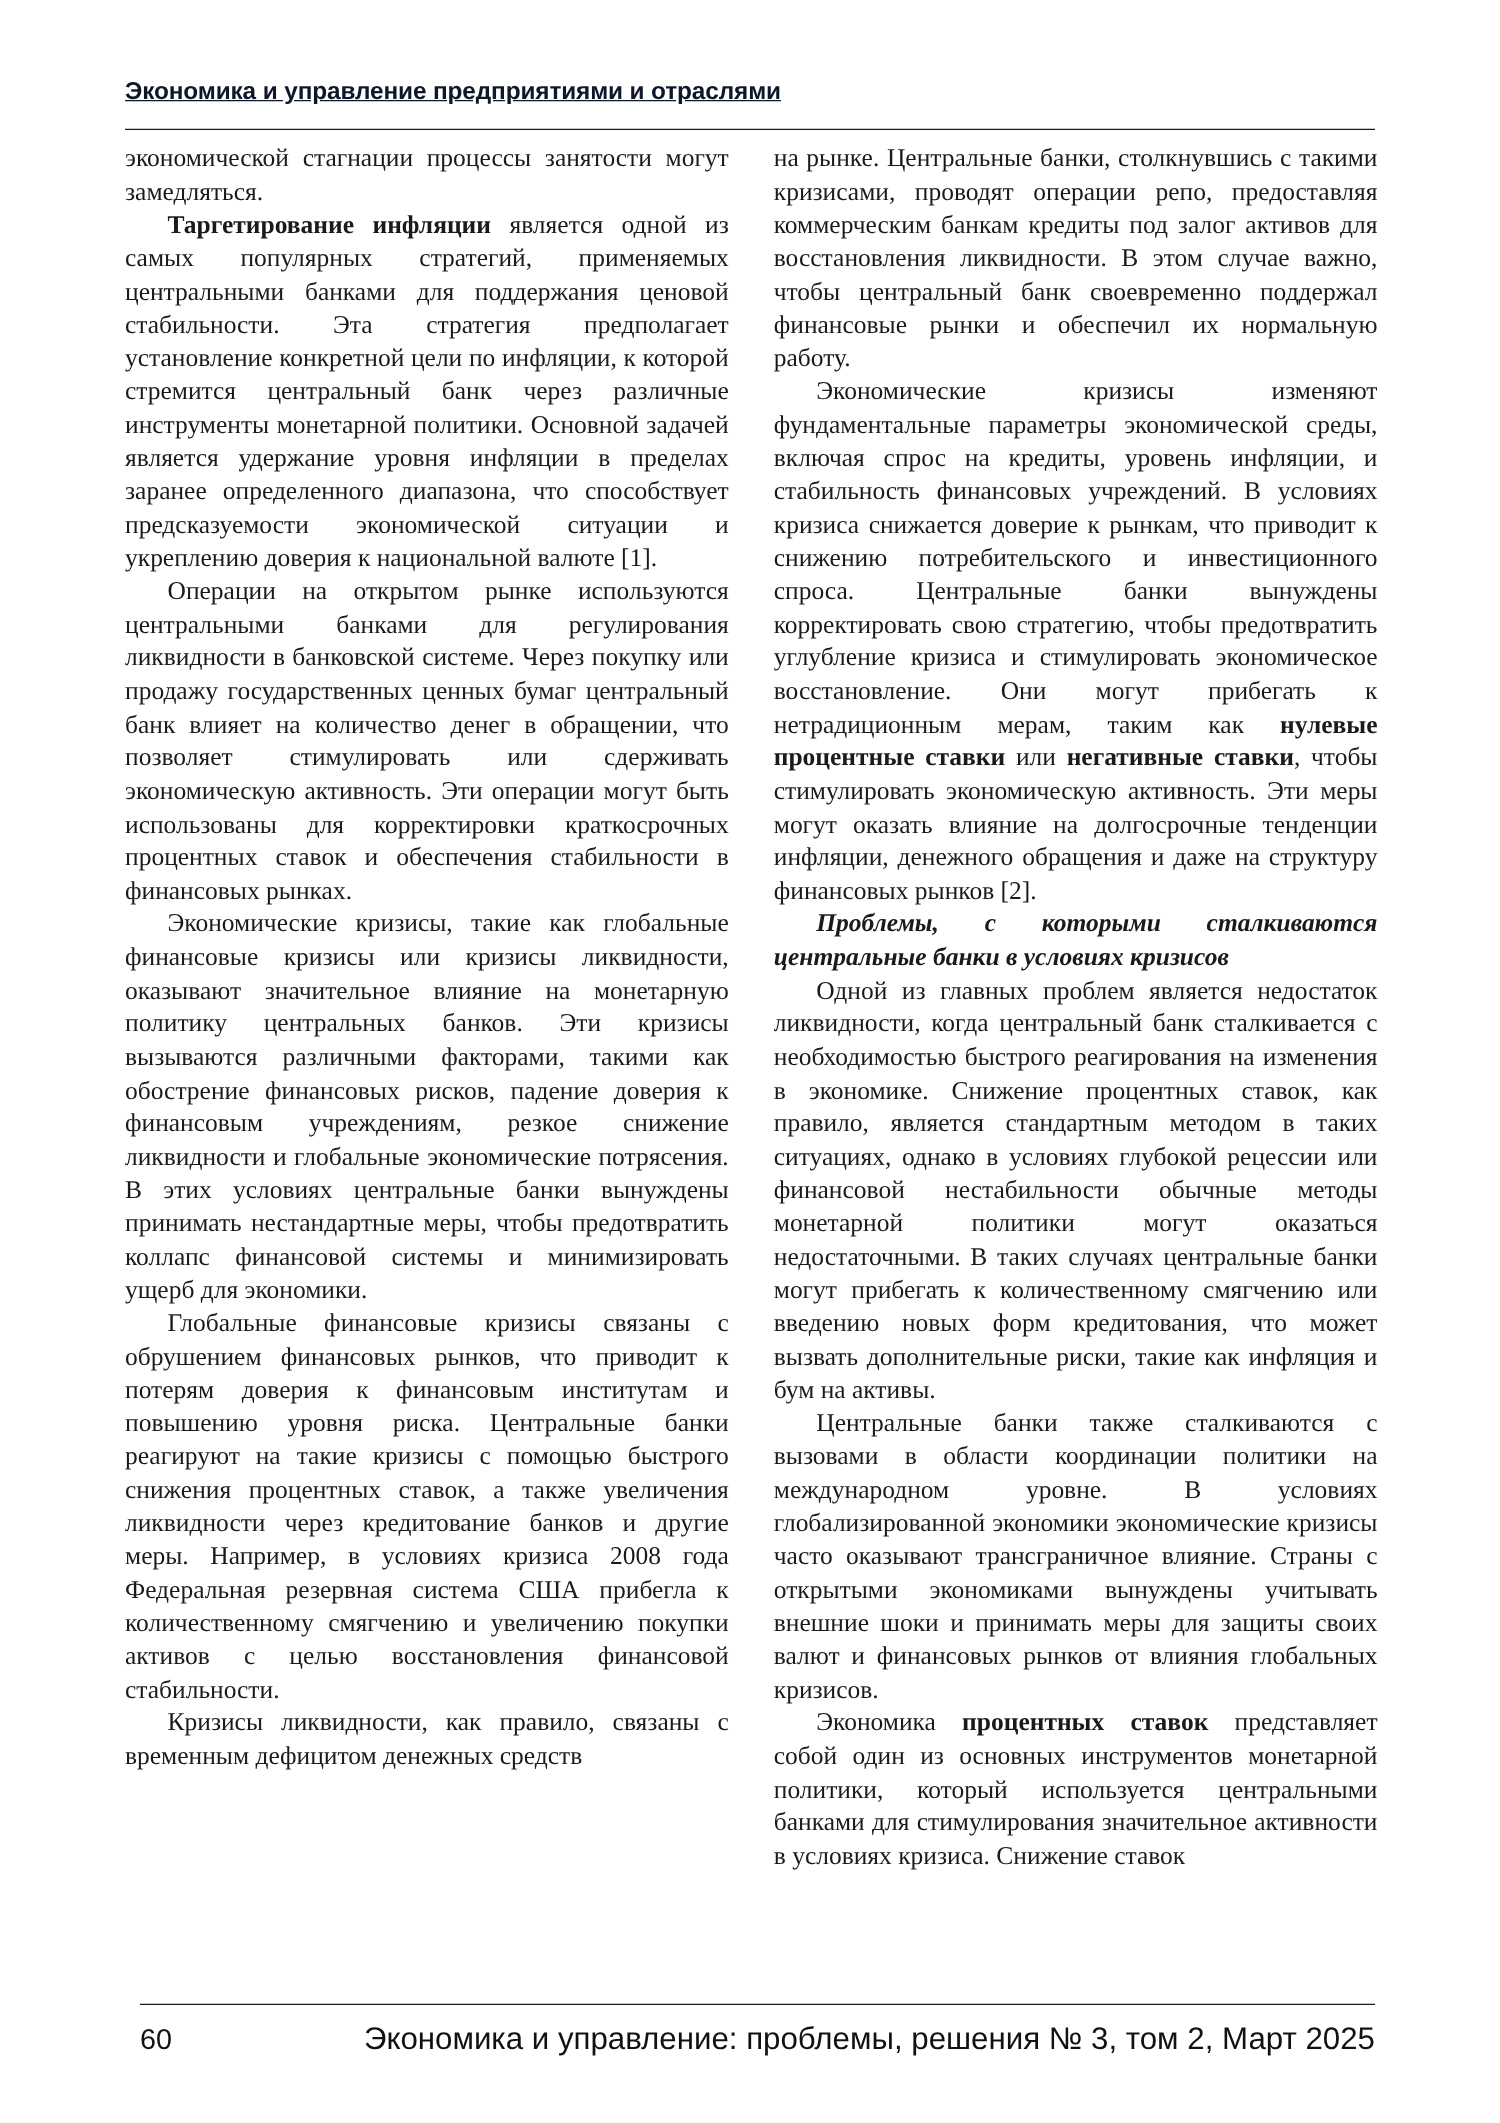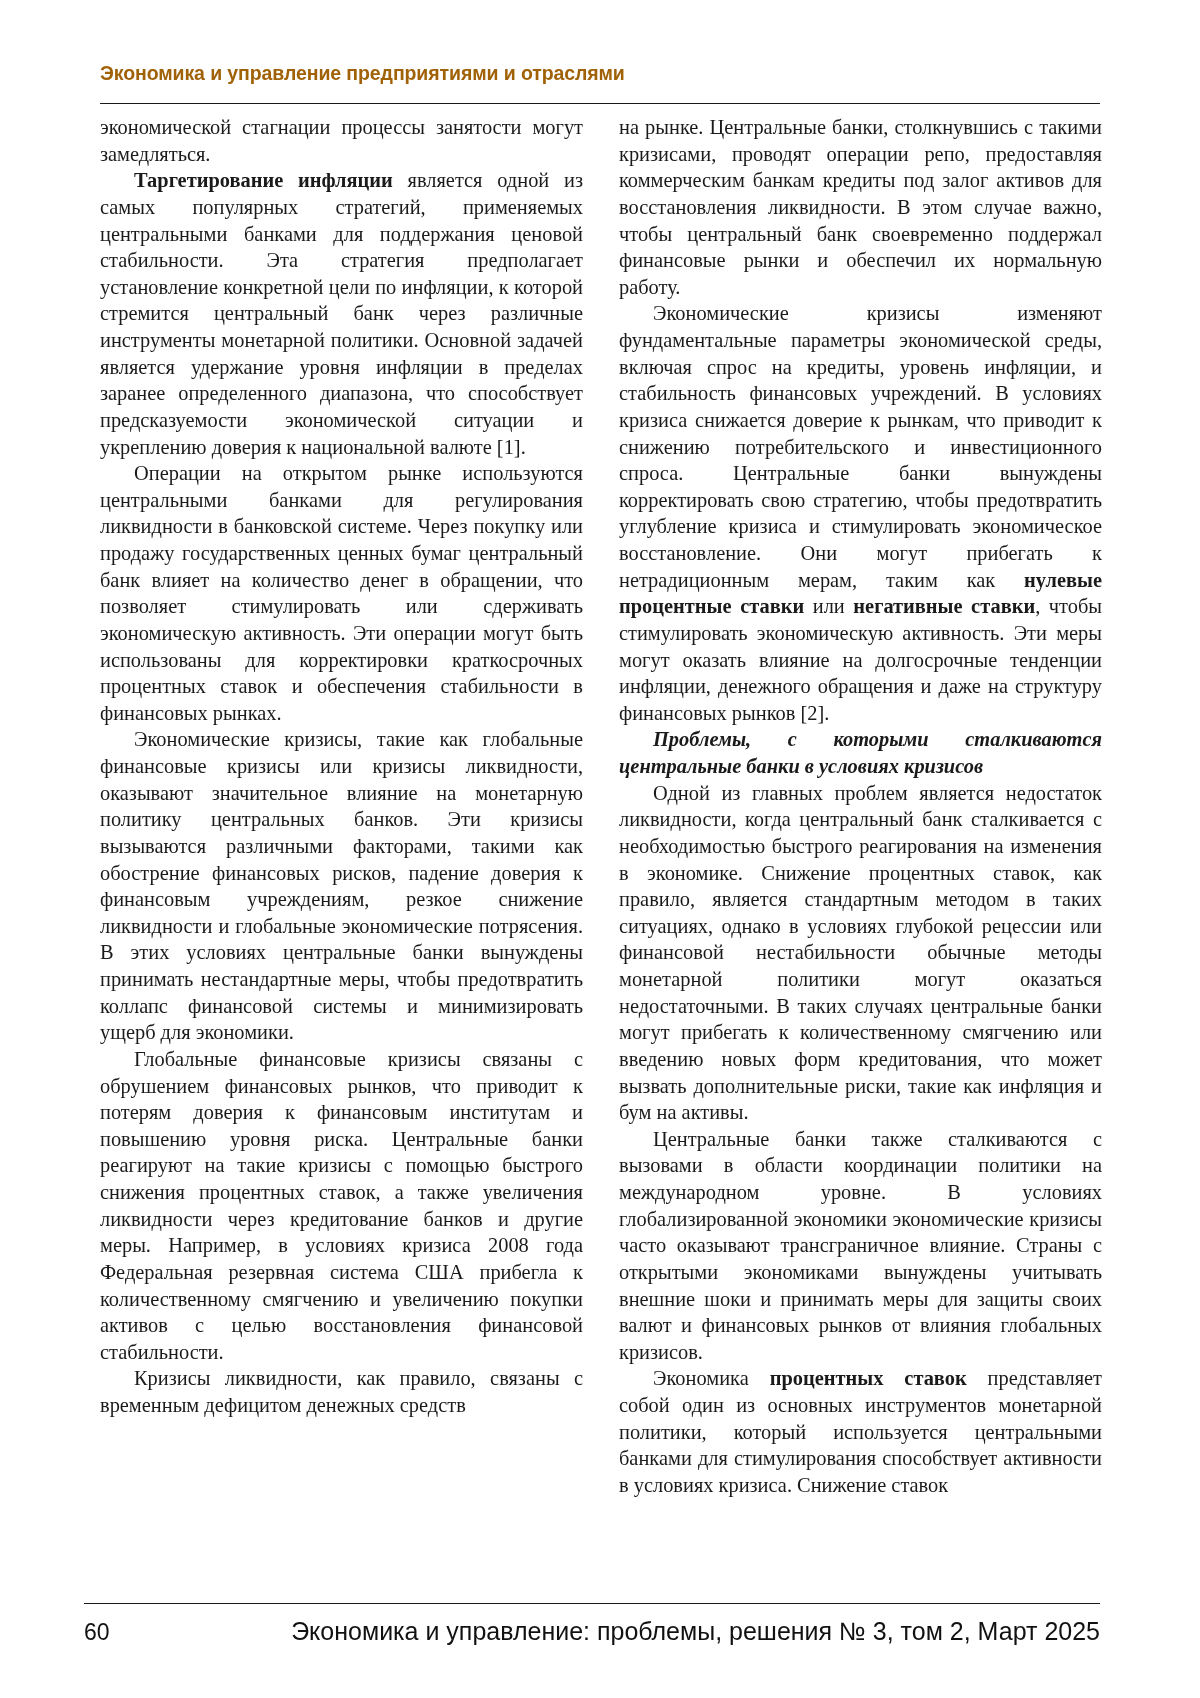--- a/index.html
+++ b/index.html
@@ -23,22 +23,23 @@
     left: 100px;
     right: 100px;
     top: 62px;
     bottom: 60px;
   }
   .running-head {
     font-family: "Liberation Sans", sans-serif;
     font-weight: bold;
     font-size: 19.5px;
     letter-spacing: -0.1px;
-    color: #a16207;
+    color: #0f172a;
     padding-bottom: 12px;
+    text-decoration: underline;
   }
   .rule-top {
     border-top: 1.6px solid #1a1a1a;
     margin-top: 6px;
   }
   .columns {
     margin-top: 10px;
     display: flex;
     gap: 36px;
     align-items: flex-start;
@@ -60,21 +61,21 @@
   }
   b.run-in {
     font-weight: bold;
   }
   i.run-in-i {
     font-weight: bold;
     font-style: italic;
   }
   .footer {
     position: absolute;
-    left: 84px;
+    left: 112px;
     right: 100px;
     bottom: 52px;
   }
   .rule-bottom {
     border-top: 1.6px solid #1a1a1a;
     margin-bottom: 13px;
   }
   .footer-row {
     display: flex;
     align-items: baseline;
@@ -124,21 +125,21 @@
         <p class="par">на рынке. Центральные банки, столкнувшись с такими кризисами, проводят операции репо, предоставляя коммерческим банкам кредиты под залог активов для восстановления ликвидности. В этом случае важно, чтобы центральный банк своевременно поддержал финансовые рынки и обеспечил их нормальную работу.</p>
 
         <p class="par indent"><span>Экономические кризисы изменяют фундаментальные параметры экономической среды, включая спрос на кредиты, уровень инфляции, и стабильность финансовых учреждений. В условиях кризиса снижается доверие к рынкам, что приводит к снижению потребительского и инвестиционного спроса. Центральные банки вынуждены корректировать свою стратегию, чтобы предотвратить углубление кризиса и стимулировать экономическое восстановление. Они могут прибегать к нетрадиционным мерам, таким как </span><b class="run-in">нулевые процентные ставки</b><span> или </span><b class="run-in">негативные ставки</b><span>, чтобы стимулировать экономическую активность. Эти меры могут оказать влияние на долгосрочные тенденции инфляции, денежного обращения и даже на структуру финансовых рынков [2].</span></p>
 
         <p class="par indent"><i class="run-in-i">Проблемы, с которыми сталкиваются центральные банки в условиях кризисов</i></p>
 
         <p class="par indent">Одной из главных проблем является недостаток ликвидности, когда центральный банк сталкивается с необходимостью быстрого реагирования на изменения в экономике. Снижение процентных ставок, как правило, является стандартным методом в таких ситуациях, однако в условиях глубокой рецессии или финансовой нестабильности обычные методы монетарной политики могут оказаться недостаточными. В таких случаях центральные банки могут прибегать к количественному смягчению или введению новых форм кредитования, что может вызвать дополнительные риски, такие как инфляция и бум на активы.</p>
 
         <p class="par indent">Центральные банки также сталкиваются с вызовами в области координации политики на международном уровне. В условиях глобализированной экономики экономические кризисы часто оказывают трансграничное влияние. Страны с открытыми экономиками вынуждены учитывать внешние шоки и принимать меры для защиты своих валют и финансовых рынков от влияния глобальных кризисов.</p>
 
-        <p class="par indent"><span>Экономика </span><b class="run-in">процентных ставок</b><span> представляет собой один из основных инструментов монетарной политики, который используется центральными банками для стимулирования способствует активности в условиях кризиса. Снижение ставок</span></p>
+        <p class="par indent"><span>Экономика </span><b class="run-in">процентных ставок</b><span> представляет собой один из основных инструментов монетарной политики, который используется центральными банками для стимулирования значительное активности в условиях кризиса. Снижение ставок</span></p>
 
       </div>
 
     </div>
   </div>
 
   <div class="footer">
     <div class="rule-bottom"></div>
     <div class="footer-row">
       <div class="footer-page">60</div>

